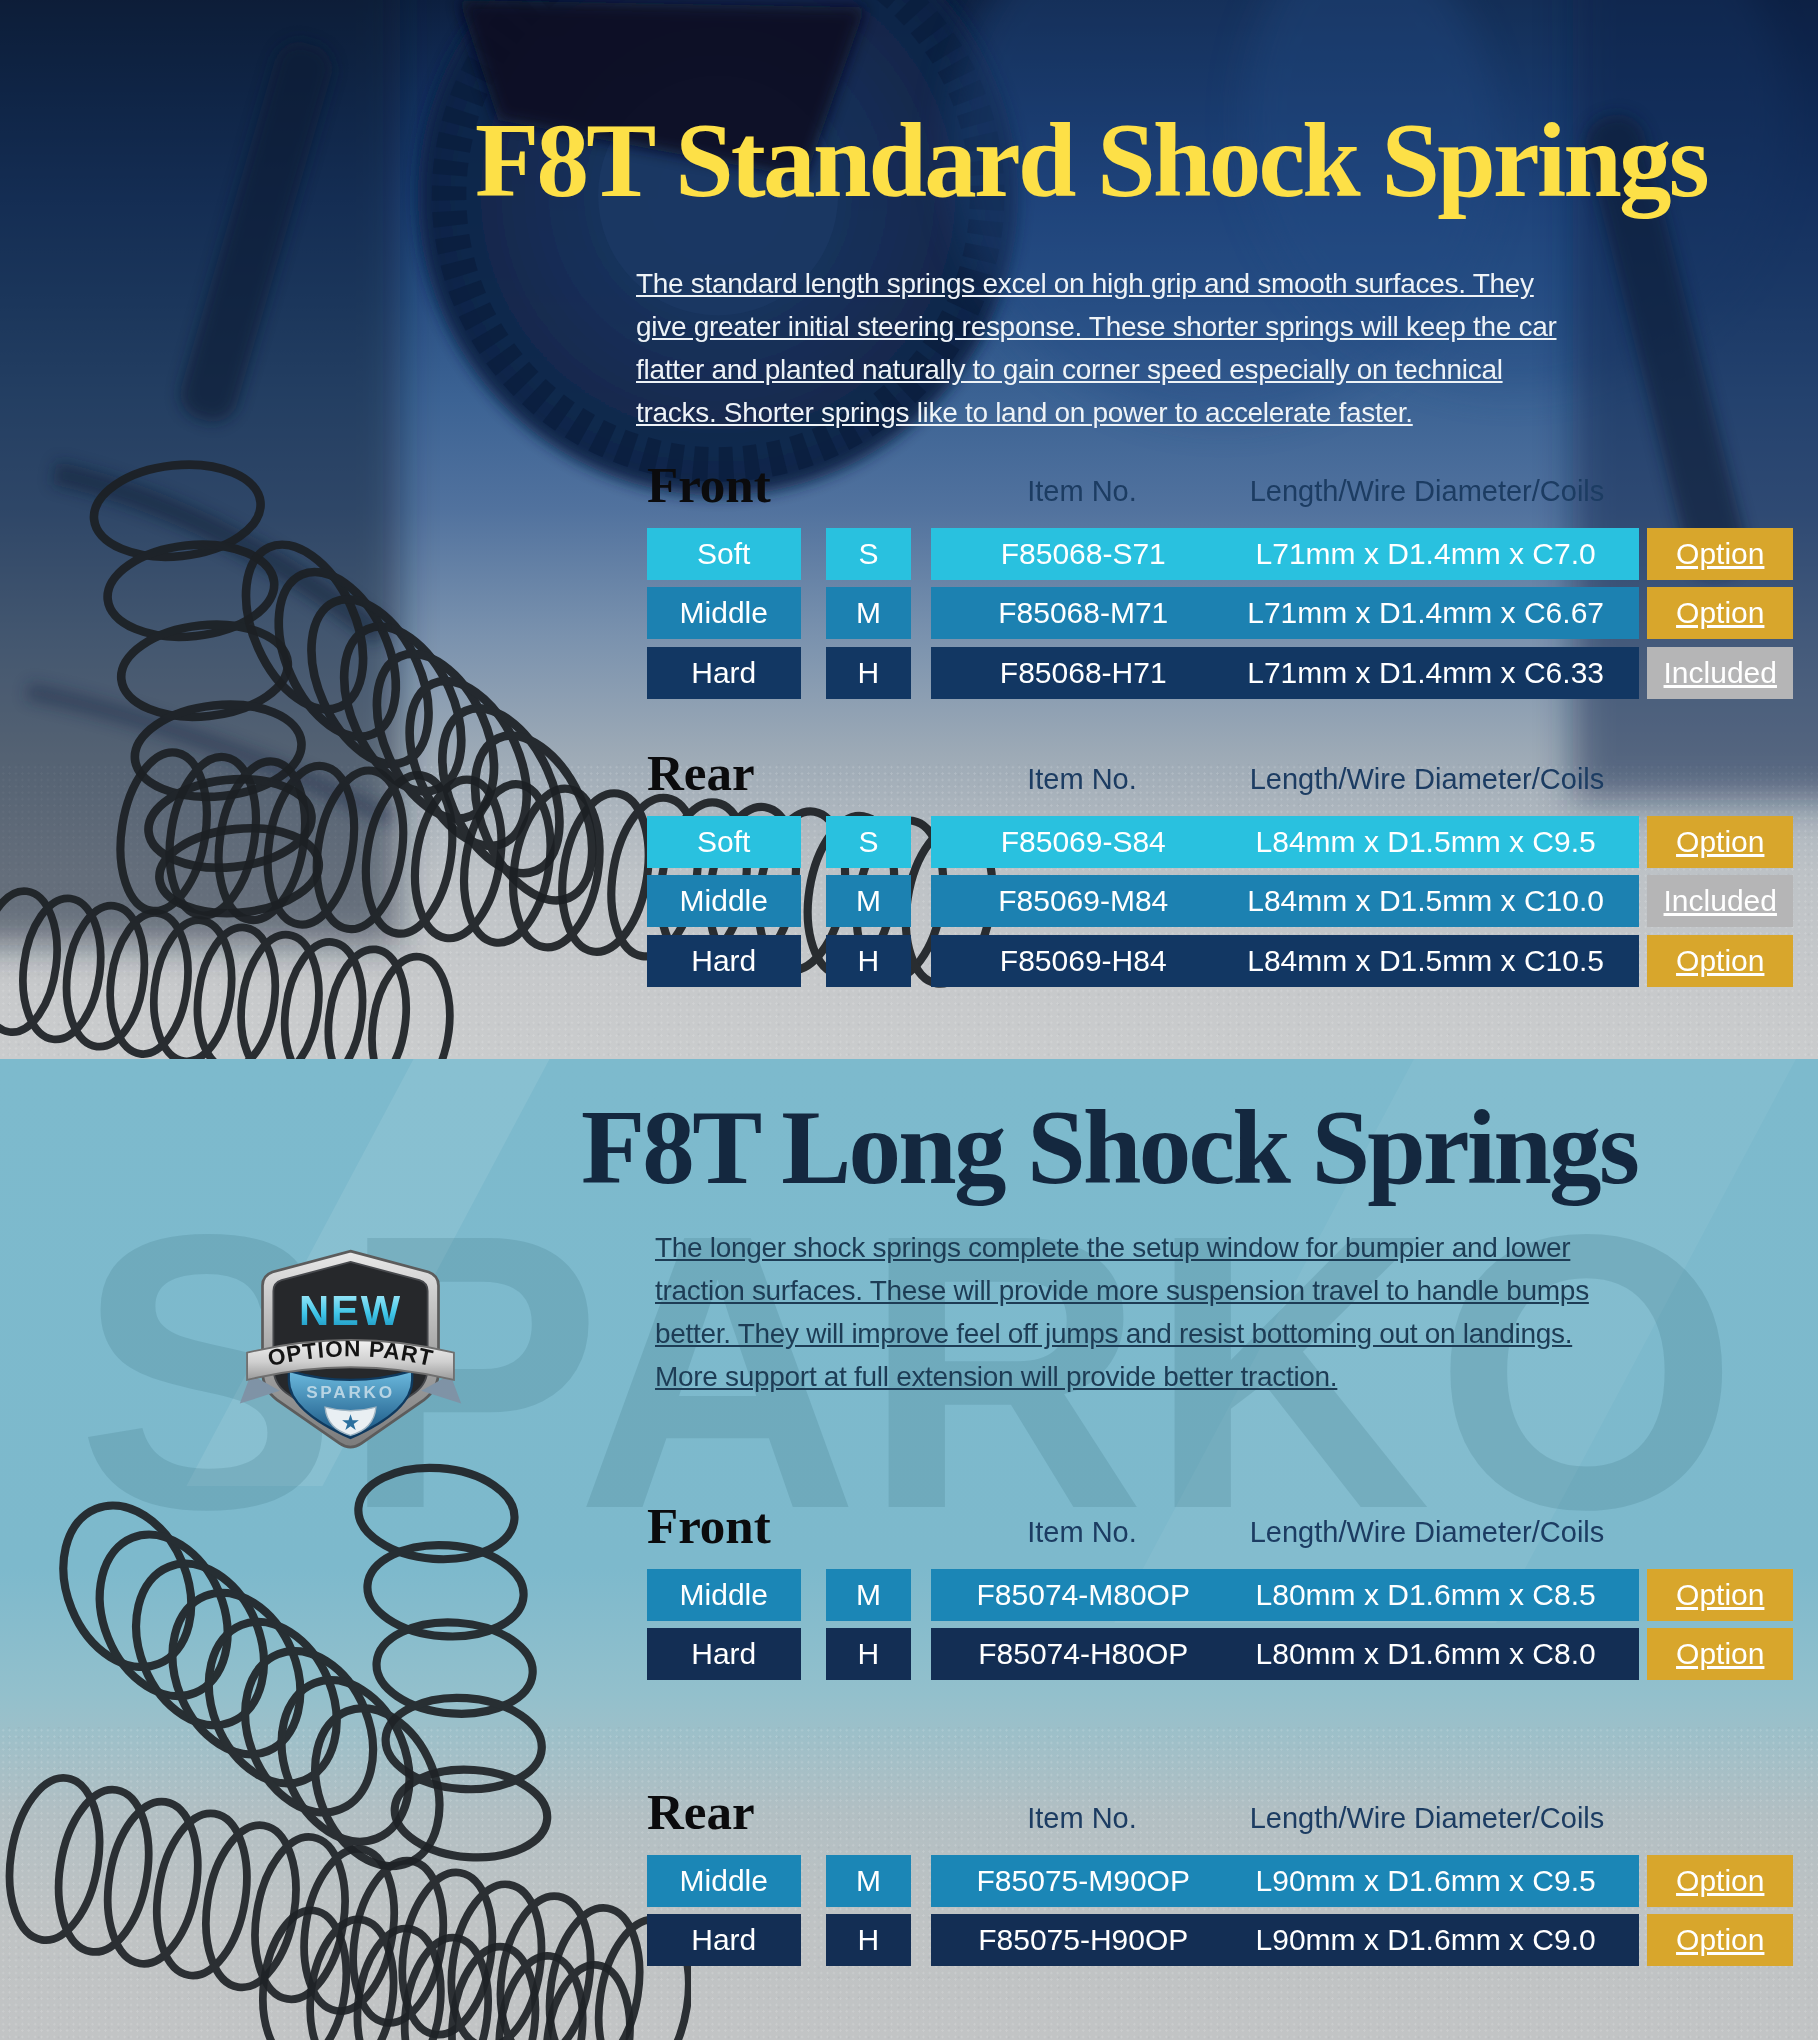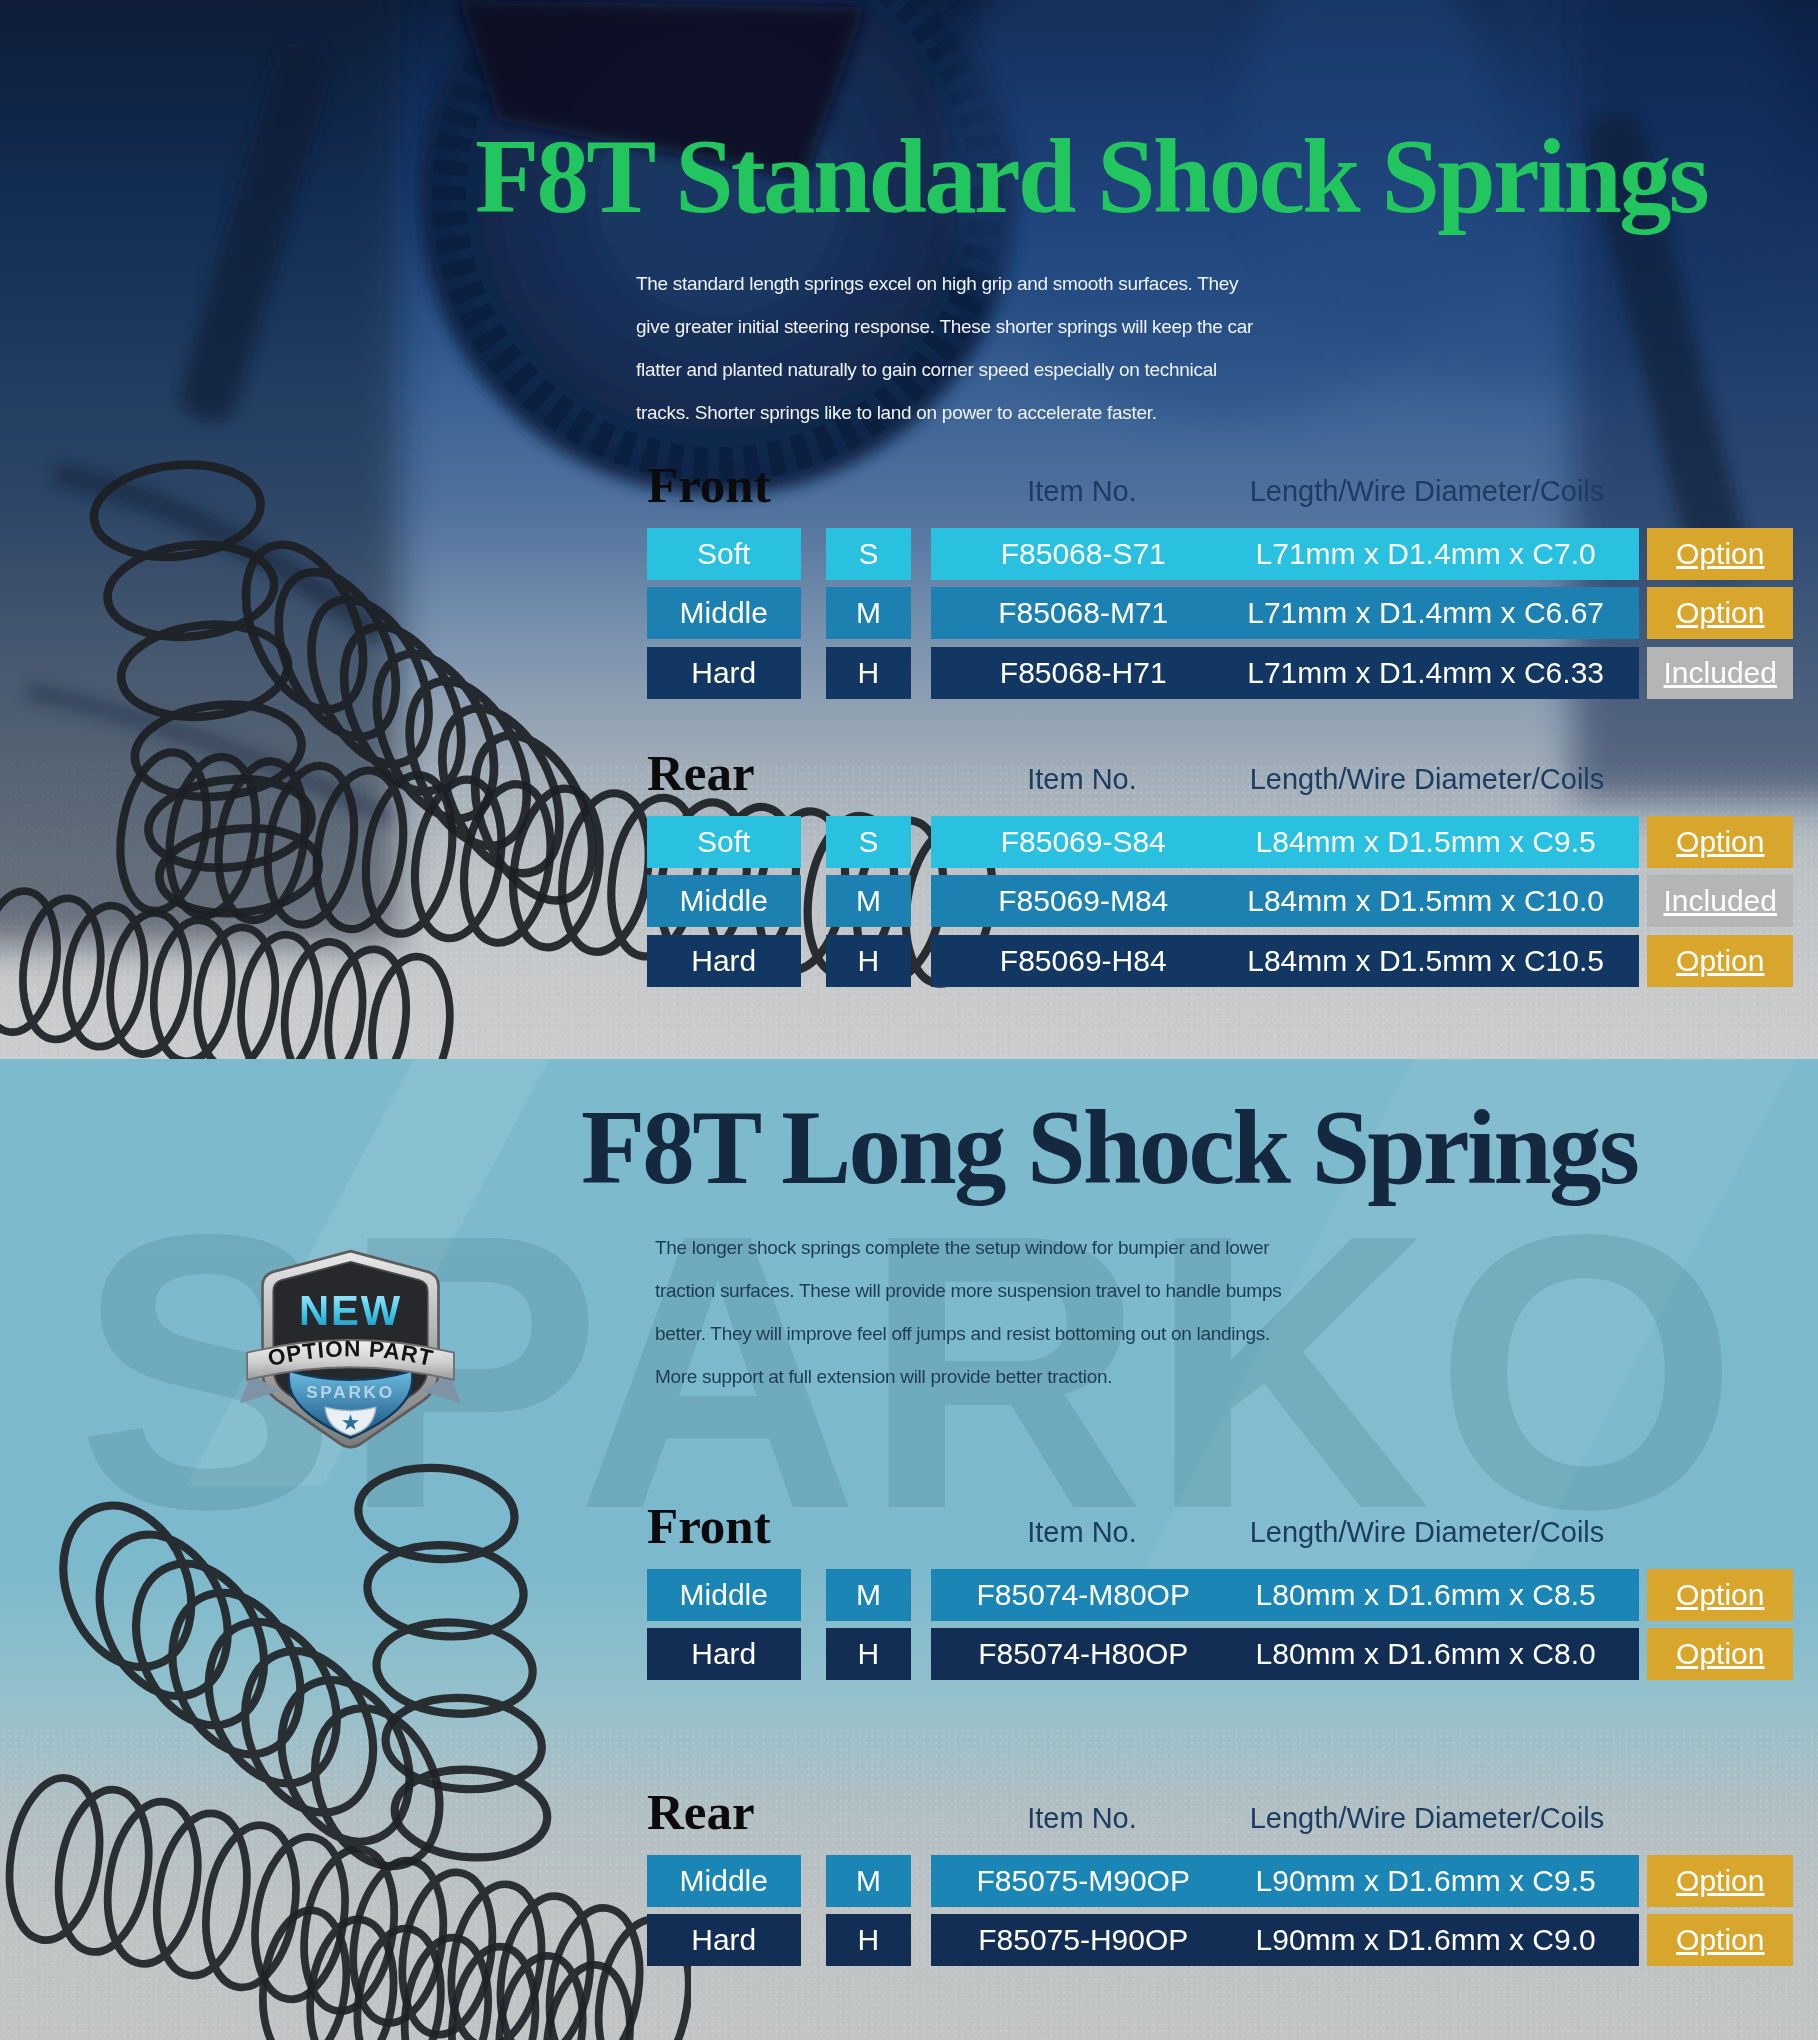--- a/index.html
+++ b/index.html
@@ -20,23 +20,23 @@
   .stripe{background:rgba(255,255,255,.09);transform:skewX(-28deg);}
   .grain{background-image:
       radial-gradient(rgba(255,255,255,.55) 0.9px,transparent 1.3px),
       radial-gradient(rgba(118,128,138,.4) 0.9px,transparent 1.3px);
     background-size:6.4px 6.4px,10px 10px;background-position:0 0,3.6px 5.5px;
     opacity:.28;pointer-events:none;}
 
   
   .big-title{font-family:"Liberation Serif",serif;font-weight:bold;
     font-size:105px;letter-spacing:-2.7px;text-align:center;white-space:nowrap;z-index:4;}
-  #std-title{left:382px;top:116px;width:1418px;color:#22c55e;}
+  #std-title{left:382px;top:100px;width:1418px;color:#fde047;}
   #long-title{left:400px;top:1087px;width:1418px;color:#14283f;}
-  .para{z-index:4;font-size:19px;line-height:43px;letter-spacing:-0.3px;white-space:nowrap;}
+  .para{z-index:4;font-size:28px;line-height:43px;letter-spacing:-0.3px;white-space:nowrap;text-decoration:underline;}
   #std-para{left:636px;top:262px;color:#eef3f7;}
   #long-para{left:655px;top:1226px;color:#1d3c55;}
 
   
   .table{width:1146px;z-index:5;}
   .t-head{position:relative;height:53px;margin-bottom:20px;}
   .h-name{position:absolute;left:0;bottom:-5.5px;font-family:"Liberation Serif",serif;
     font-weight:bold;font-size:51px;color:#0b0b0d;}
   .h-item,.h-spec{position:absolute;bottom:0;transform:translateX(-50%);
     font-size:29px;color:#1c3c62;white-space:nowrap;margin-top:6px;}

